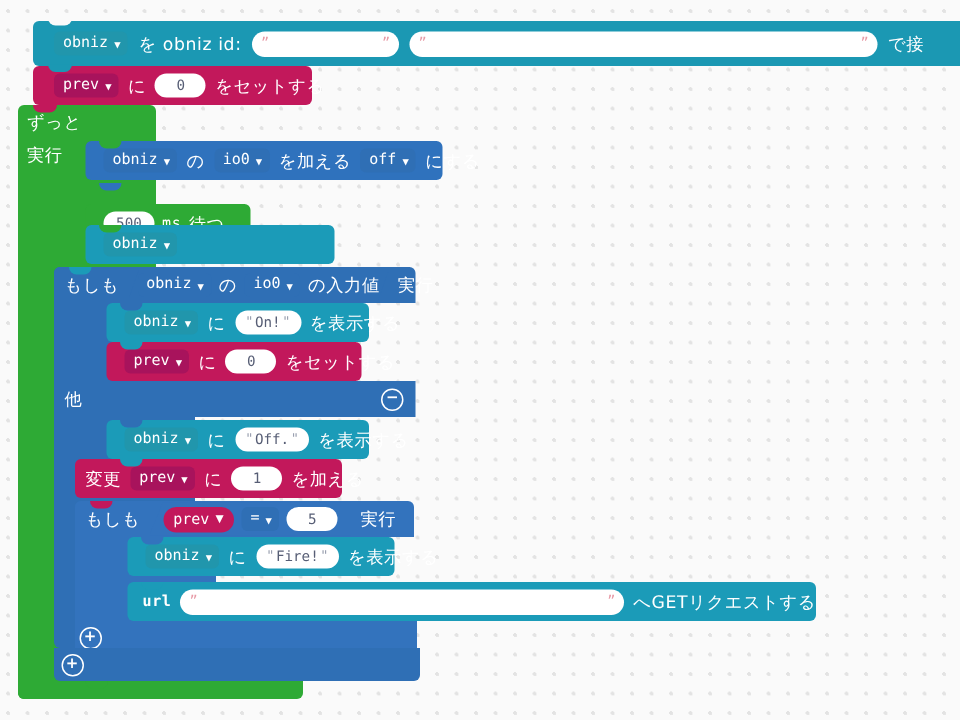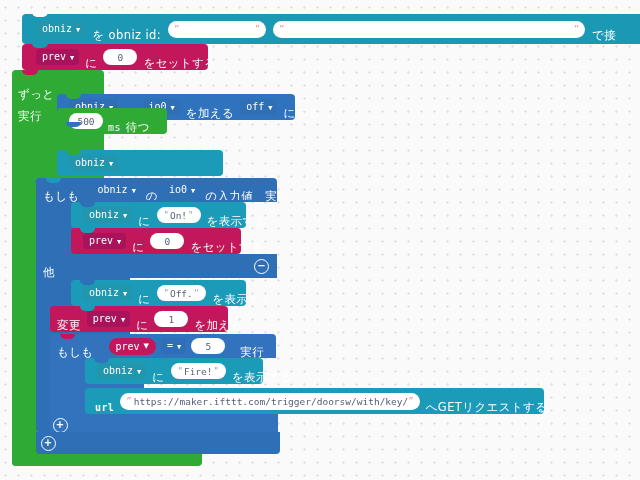--- a/index.html
+++ b/index.html
@@ -13,21 +13,21 @@
     background-color:#fafafa;
     background-image:
       radial-gradient(circle at 1.5px 1.5px, #e3e3e3 1.3px, transparent 1.4px);
     background-size:13px 13px;
     background-position:4px 6px;
     text-align:right;
   }
   
   .blk{position:absolute;box-sizing:border-box;display:flex;align-items:center;
        color:#fff;white-space:nowrap;}
-  .lbl{font-size:11px;color:#fff;letter-spacing:.4px;margin-top:13px;}
+  .lbl{font-size:11px;color:#fff;letter-spacing:.4px;}
   .lbl.jp{font-size:11.5px;}
   .mono{font-family:"DejaVu Sans Mono","Liberation Mono",monospace;}
 
   
   .dd{display:inline-flex;align-items:center;gap:4px;border-radius:4px;
       padding:2px 5px 2px 6px;font-size:10px;line-height:12px;
       font-family:"DejaVu Sans Mono","Liberation Mono",monospace;color:#fff;}
   .dd .car{font-size:7px;line-height:7px;transform:translateY(1px);}
   .dd.on-teal{background:#2196ac;}
   .dd.on-blue{background:#2f6fb5;}
@@ -120,21 +120,21 @@
     </span>
     <span class="lbl jp">を加える</span>
     <span class="dd on-blue">
       <span>off</span>
       <span class="car">▼</span>
     </span>
     <span class="lbl jp">にする</span>
   </div>
   <div style="position:absolute;left:66px;top:94px;width:15px;height:5px;background:#2eaa35;border-radius:0 0 5px 5px;"></div>
 
-  <div class="blk" style="left:57px;top:108px;width:110px;height:26px;background:#2eaa35;border-radius:4px;padding-left:12px;gap:5px;">
+  <div class="blk" style="left:57px;top:136px;width:110px;height:26px;background:#2eaa35;border-radius:4px;padding-left:12px;gap:5px;">
     <span class="num">500</span>
     <span class="lbl mono" style="font-size:10px;">ms</span>
     <span class="lbl jp">待つ</span>
   </div>
   <div style="position:absolute;left:66px;top:122px;width:15px;height:5px;background:#2f72bd;border-radius:0 0 5px 5px;"></div>
 
   <div class="blk" style="left:57px;top:150px;width:166px;height:26px;background:#1b9bb8;border-radius:4px;padding-left:12px;gap:6px;">
     <span class="dd on-teal">
       <span>obniz</span>
       <span class="car">▼</span>
@@ -252,21 +252,20 @@
       <span class="q">"</span>
     </span>
     <span class="lbl jp">を表示する</span>
   </div>
   <div style="position:absolute;left:94px;top:358px;width:15px;height:5px;background:#3373bd;border-radius:0 0 5px 5px;"></div>
 
   <div class="blk" style="left:85px;top:388px;width:459px;height:26px;background:#1b9bb8;border-radius:4px;padding-left:10px;gap:6px;">
     <span class="lbl mono" style="font-size:10px;font-weight:bold;">url</span>
     <span class="strfield" style="width:340px;">
       <span class="q">”</span>
-      <span class="v">https://maker.ifttt.com/trigger/doorsw/with/key/</span>
       <span class="q">”</span>
     </span>
     <span class="lbl jp">へGETリクエストする</span>
   </div>
   <div style="position:absolute;left:94px;top:388px;width:15px;height:5px;background:#1b9bb8;border-radius:0 0 5px 5px;"></div>
 
   <div style="position:absolute;left:50px;top:414px;width:228px;height:22px;background:#3373bd;border-radius:0 0 4px 4px;"></div>
   <div class="icn-wrap" style="position:absolute;left:52px;top:417px;width:16px;height:16px;">
     <span class="icn">+</span>
   </div>

